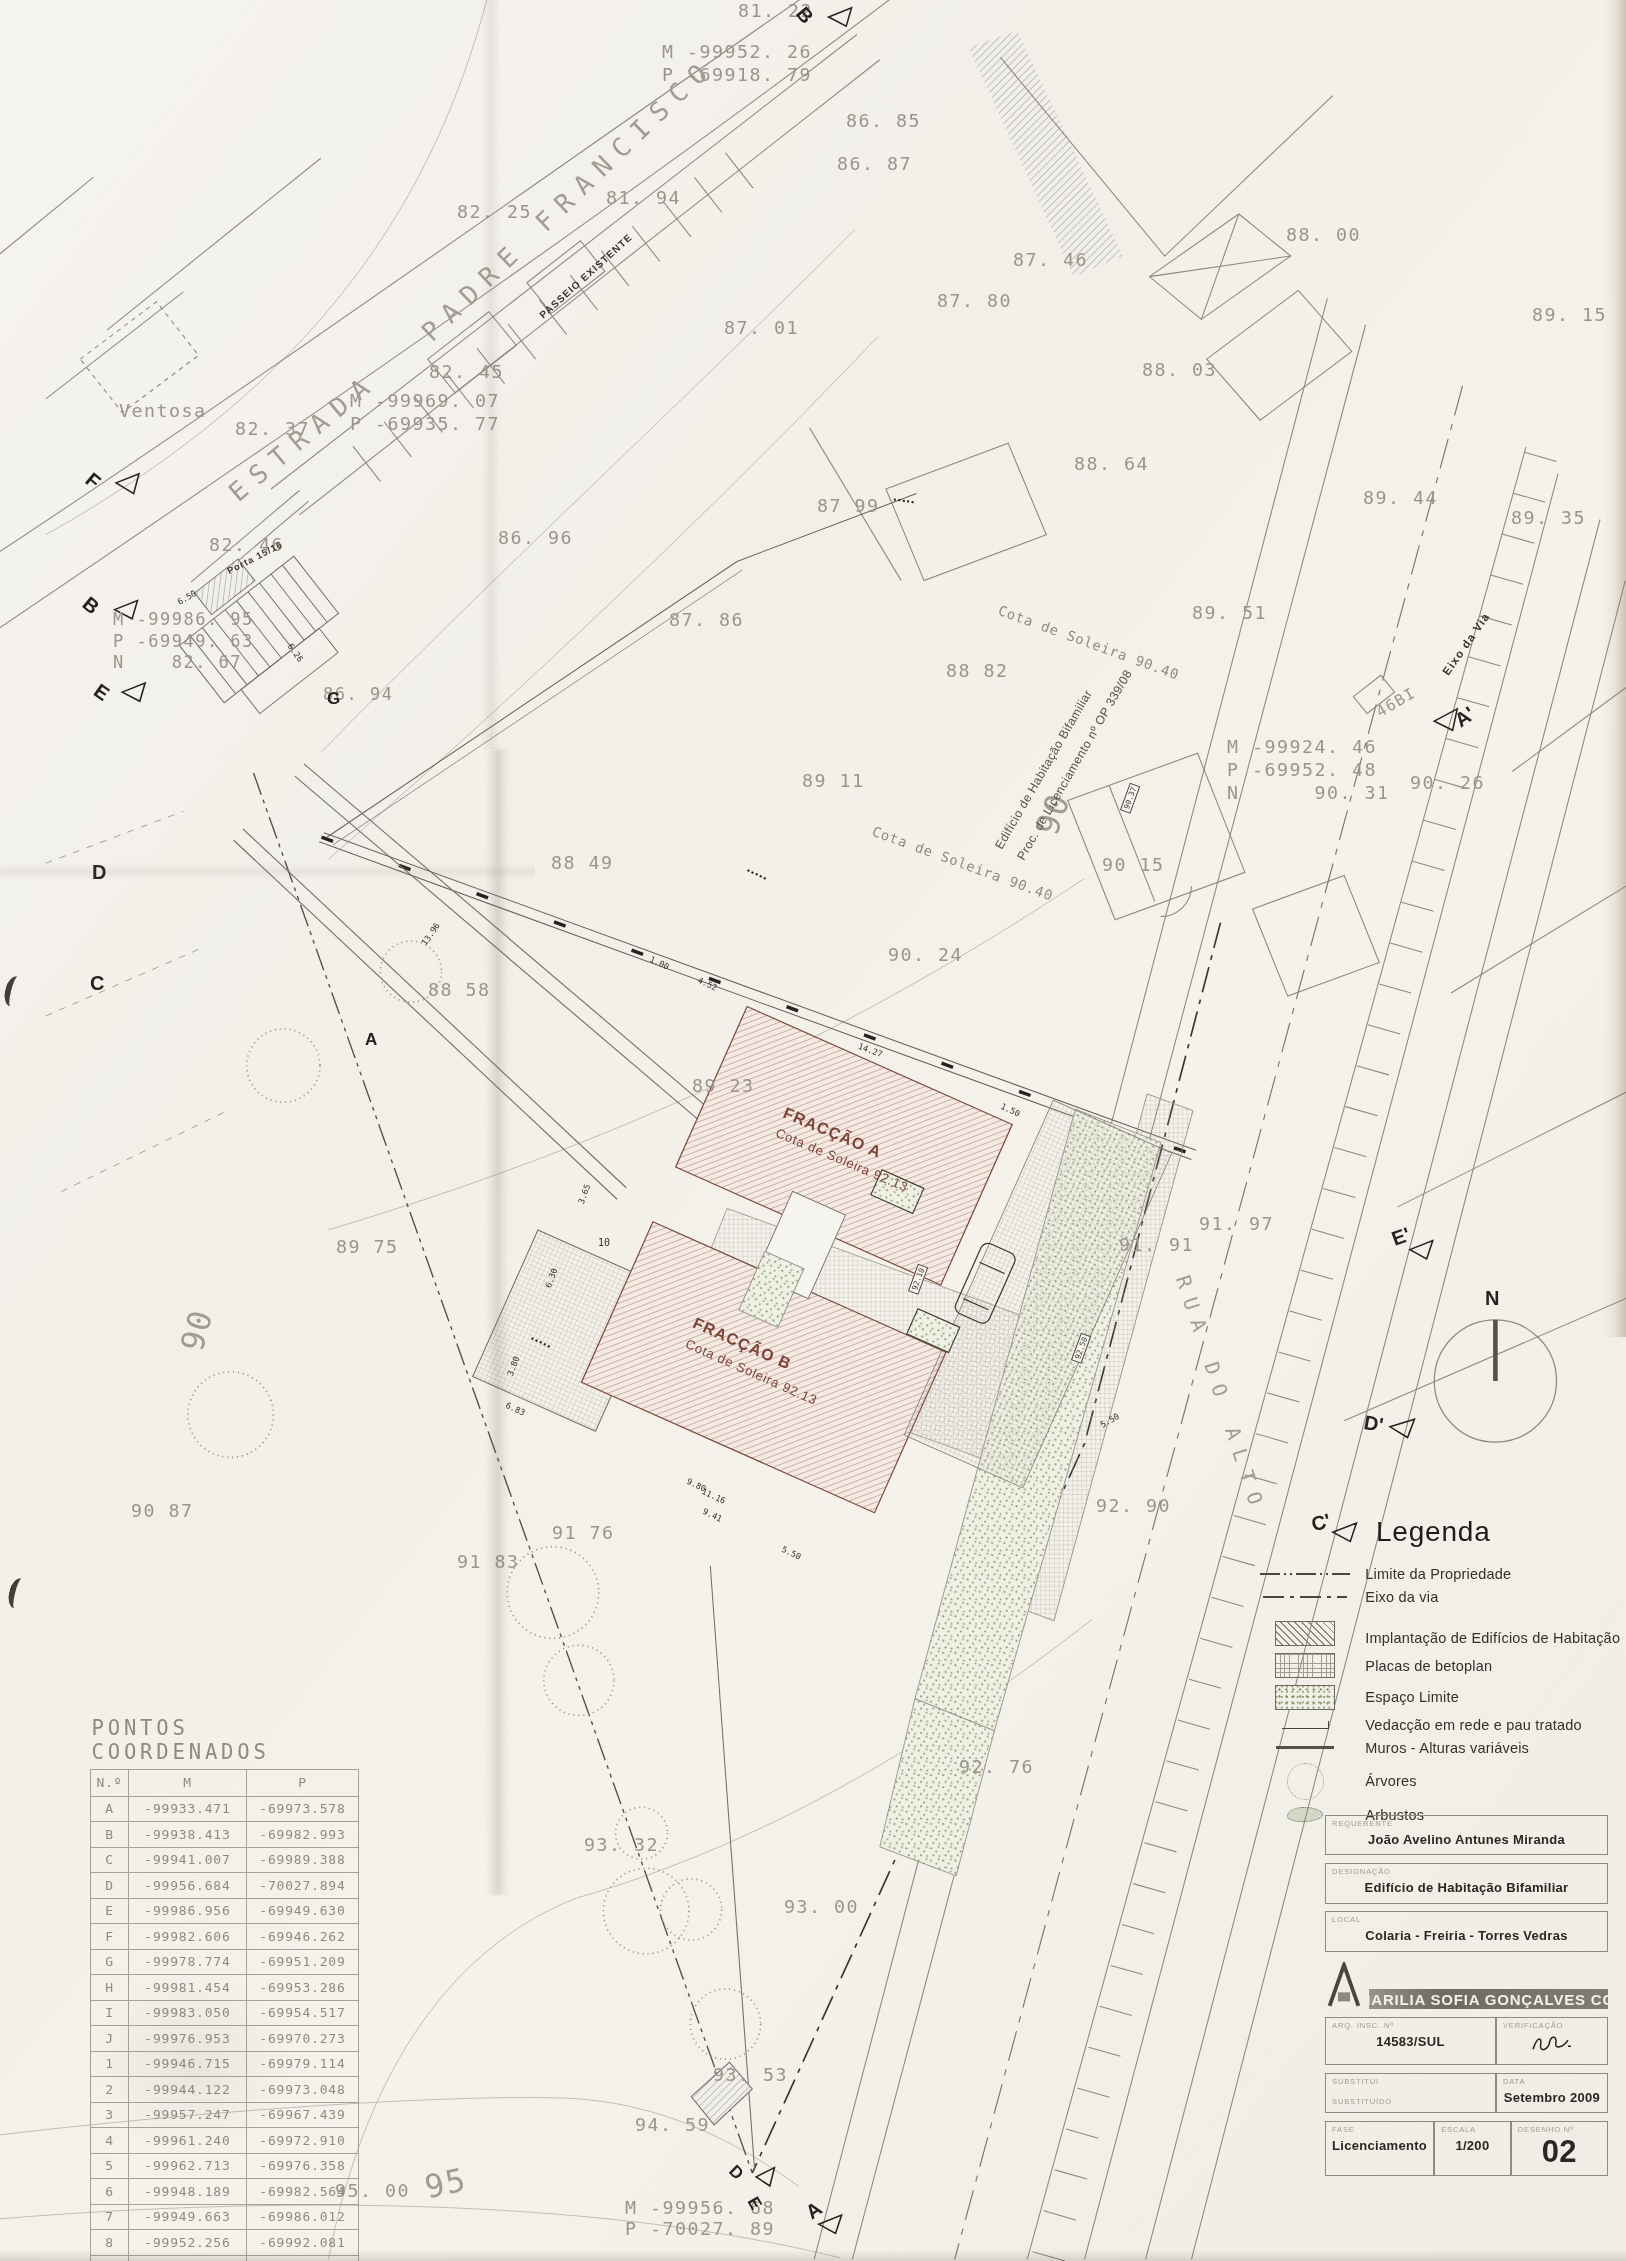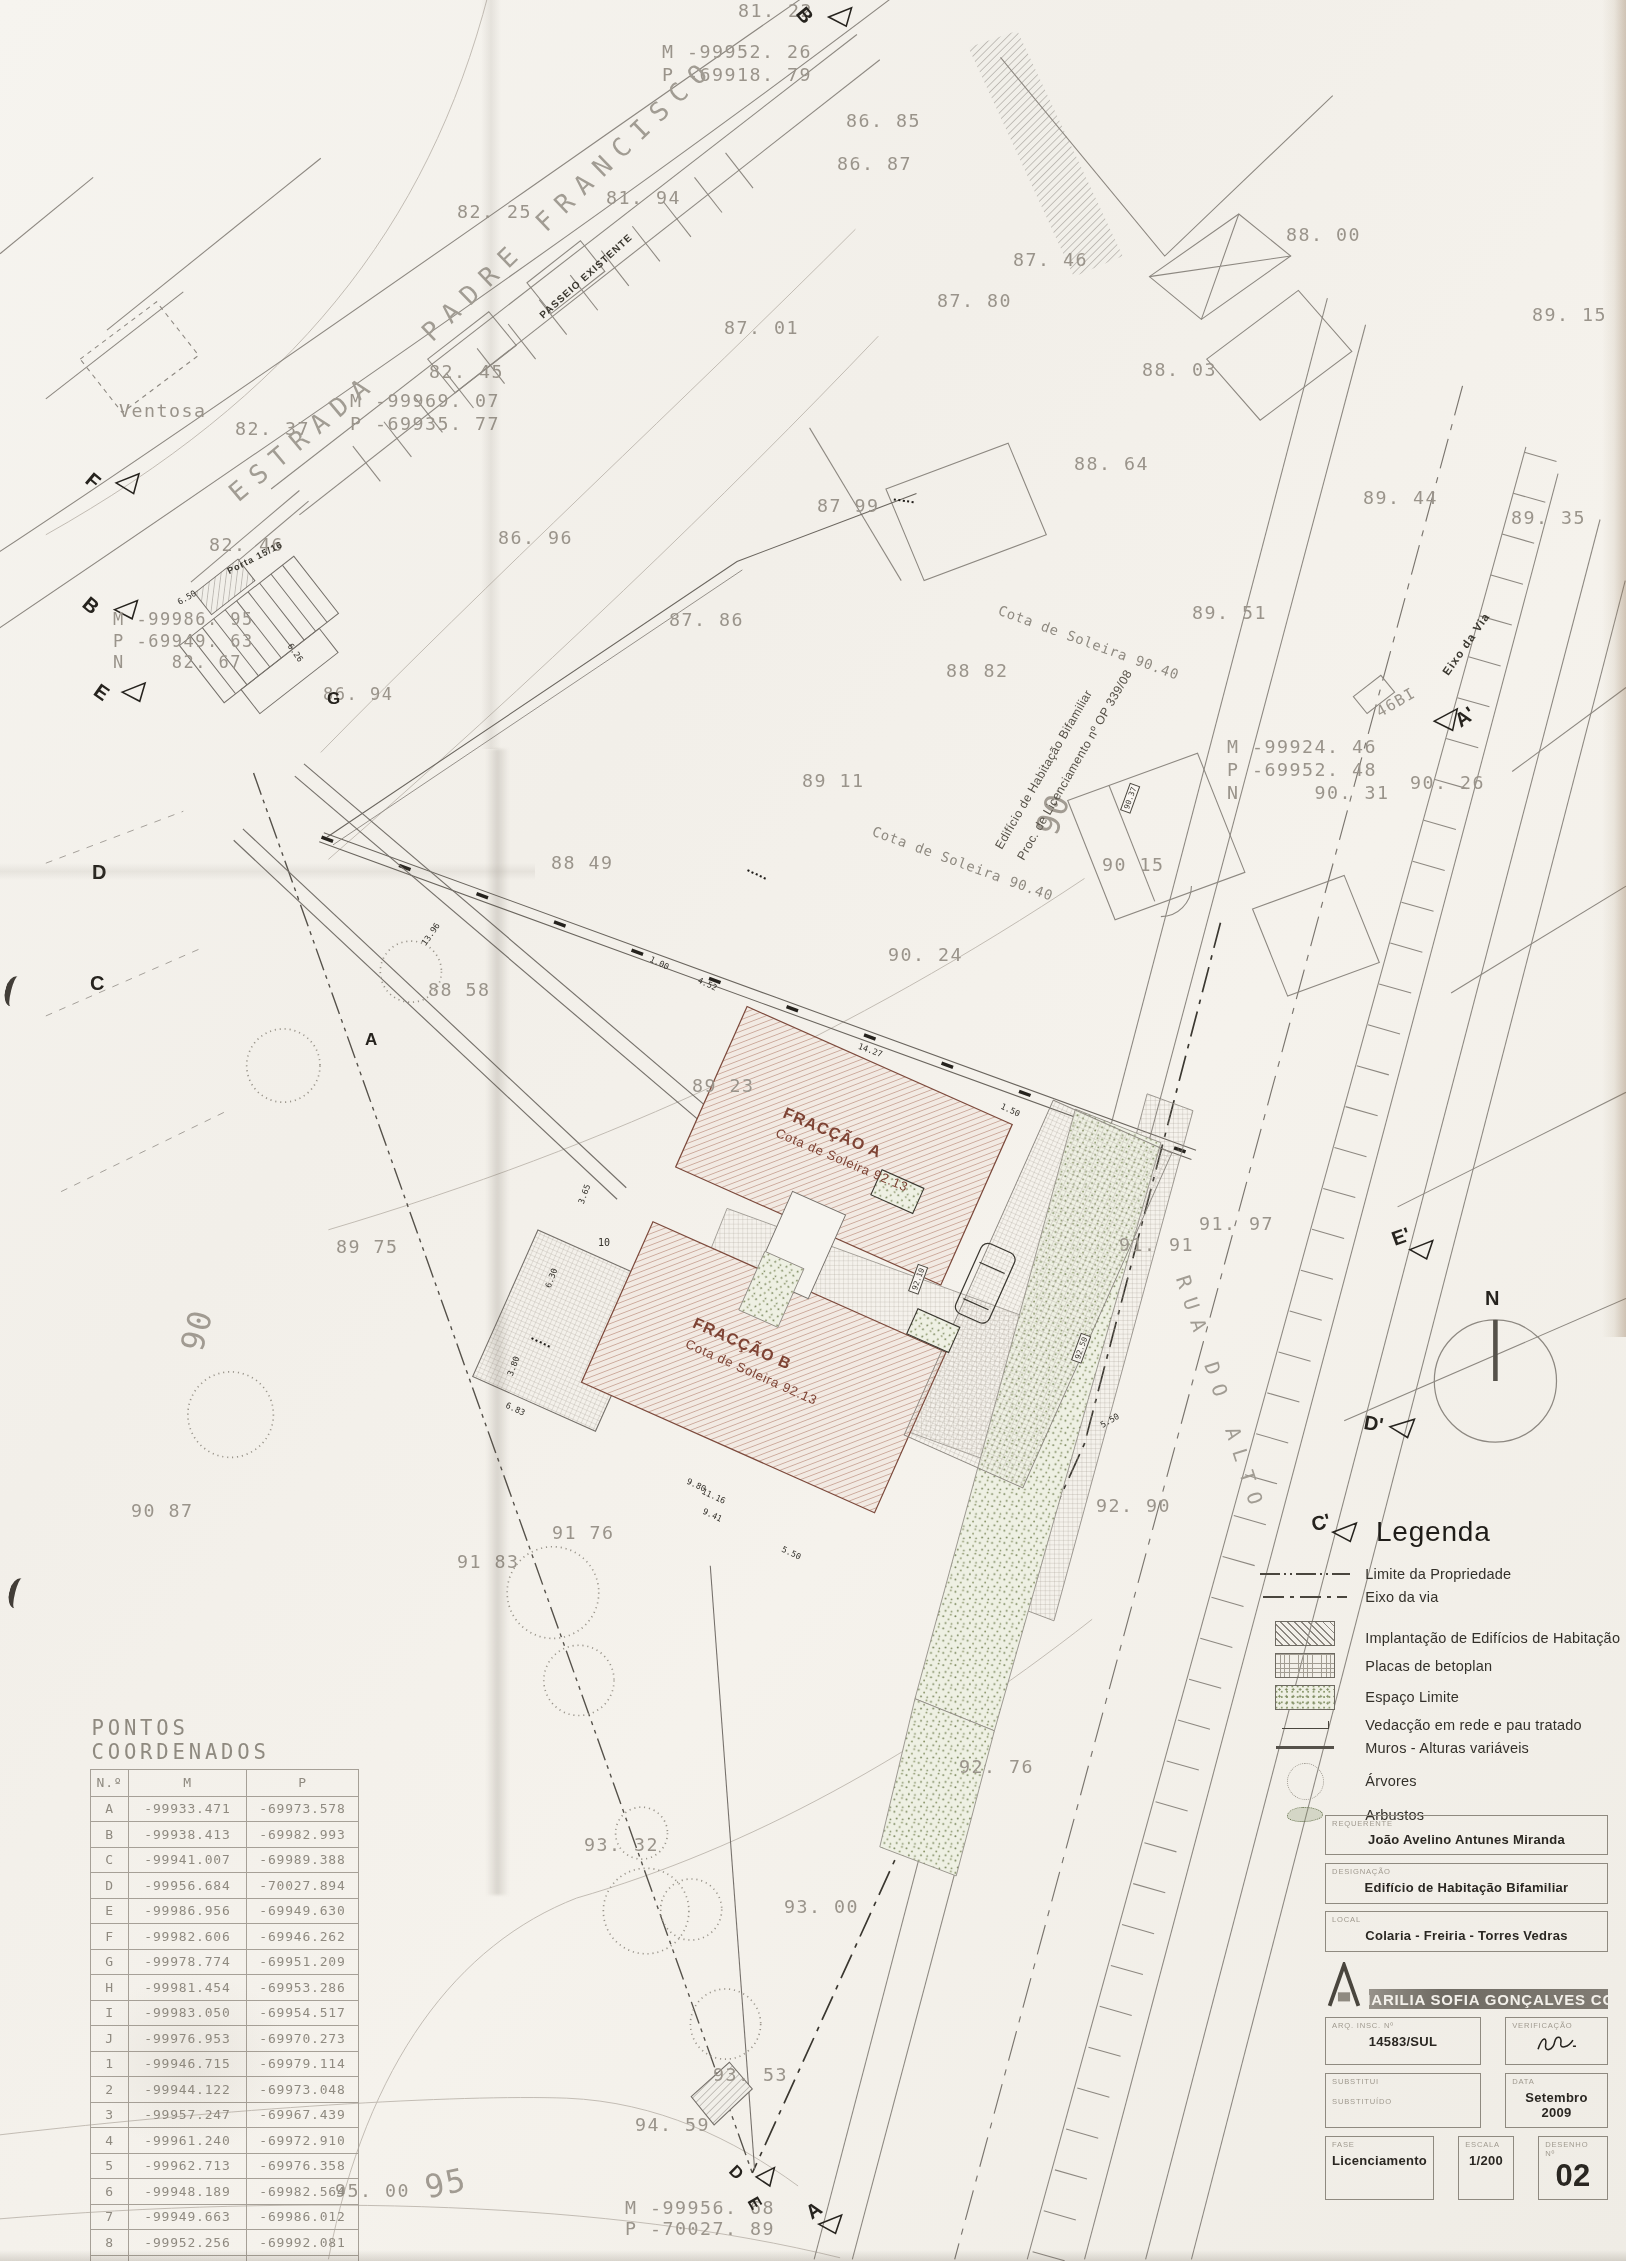--- a/index.html
+++ b/index.html
@@ -56,21 +56,21 @@
   .sym-tree{width:35px;height:35px;border:1.9px dotted #9a958b;border-radius:50%;}
   .sym-shrub{width:34px;height:13.8px;border:1.5px dotted #5d6b44;border-radius:46% 54% 60% 40%/60% 50% 50% 40%;background:rgba(125,138,96,.25);}
   
   #titleblock{position:absolute;left:1325px;top:1815px;width:283px;}
   .tb-box{border:1.2px solid #8f8a80;margin-bottom:7.6px;padding:3.1px 6.1px 1.5px;}
   .tb-label{font-size:7.6px;color:#a09a8f;letter-spacing:0.8px;}
   .tb-value{font-size:13px;font-weight:bold;color:#2a2722;text-align:center;padding:3.8px 0 6.1px;letter-spacing:0.3px;}
   #tb-logo-row{display:flex;align-items:flex-end;gap:6.1px;height:50px;margin-bottom:7.6px;}
   #tb-band{flex:1;height:20px;background:linear-gradient(90deg,#97928a,#6e6a62 30%,#817c74);color:#f3f0ea;
      font-size:15px;font-weight:bold;letter-spacing:0.8px;display:flex;align-items:center;justify-content:center;white-space:nowrap;overflow:hidden;}
-  .tb-row{display:flex;gap:24px;}
+  .tb-row{display:flex;gap:0;}
   .tb-row .tb-box{flex:1;}
   .tb-row .w-big{flex:1.6;}
   #tb-desenho .tb-value{font-size:31px;padding:0 0 3.1px;}
   #tb-contem .tb-value{font-size:20px;padding:7.6px 0 10.7px;}
   .tb-sub2{font-size:7.6px;color:#a09a8f;letter-spacing:0.8px;padding:10.7px 0 3.1px;}
 </style>
 </head>
 <body>
 
 <div id="page">

